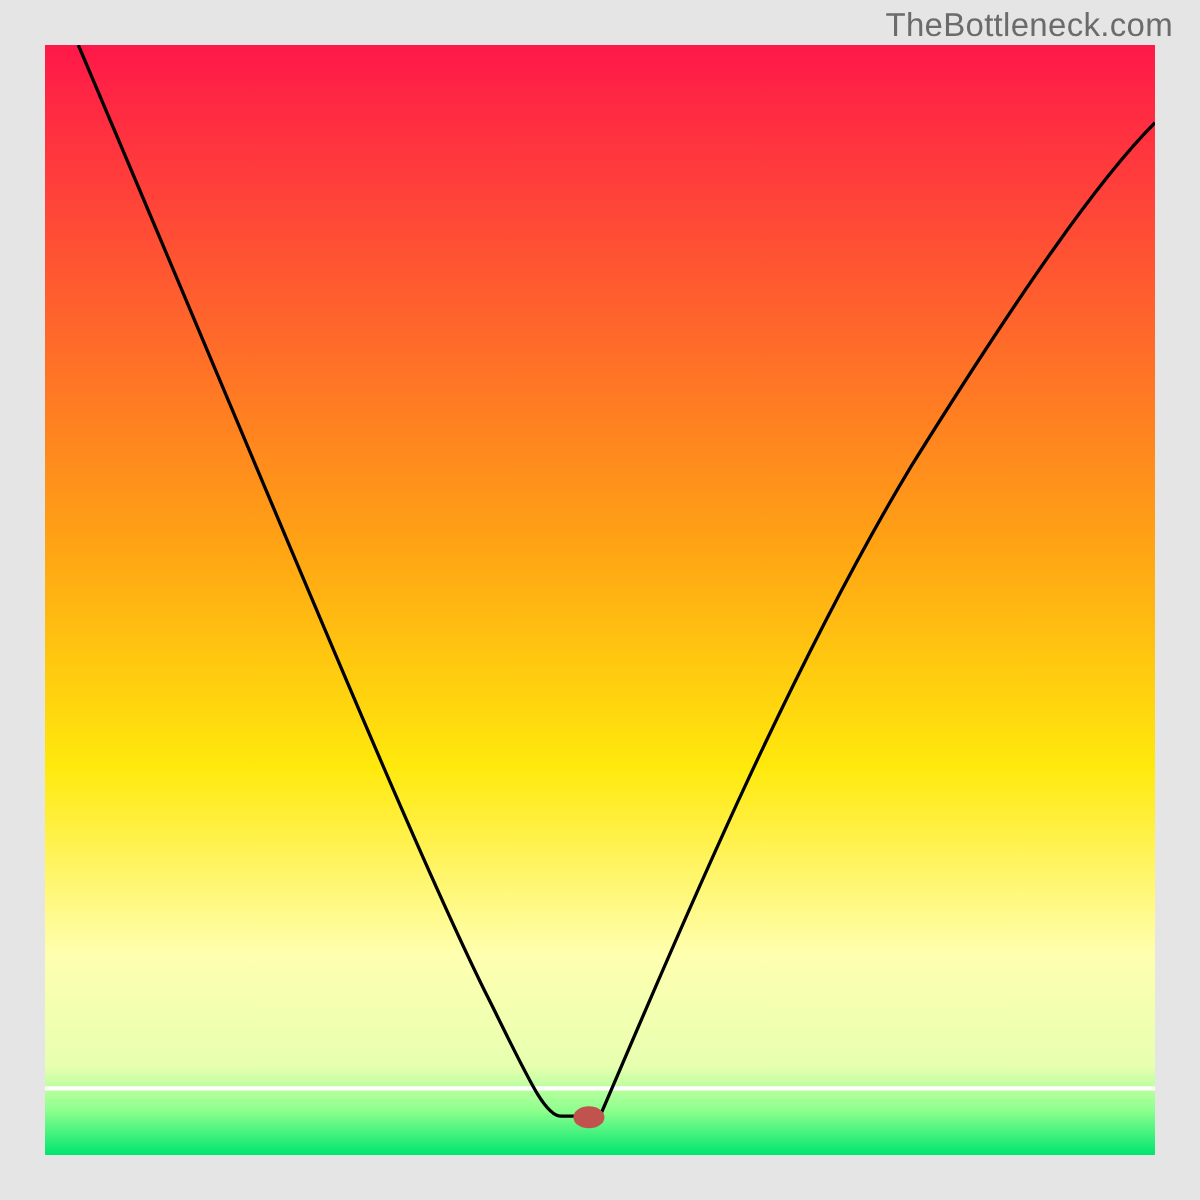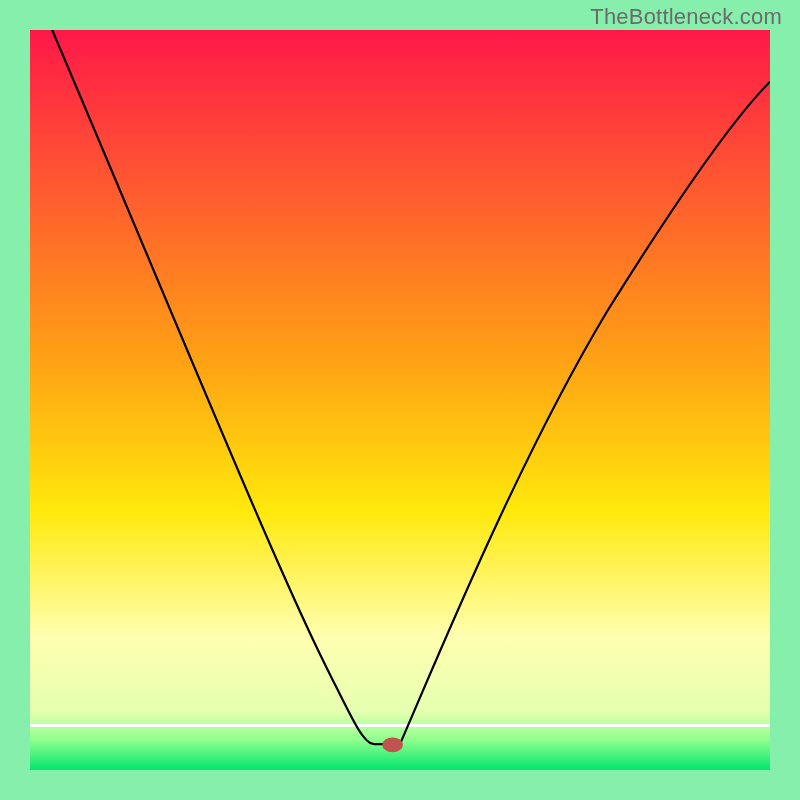--- a/index.html
+++ b/index.html
@@ -10,21 +10,21 @@
     height: 800px;
     overflow: hidden;
     font-family: Arial, Helvetica, sans-serif;
   }
   .frame {
     position: absolute;
     top: 0;
     left: 0;
     width: 800px;
     height: 800px;
-    background: #86efac;
+    background: #e5e5e5;
   }
   .watermark {
     position: absolute;
     top: 4px;
     right: 18px;
     color: #6b6b6b;
     font-size: 22px;
     font-weight: 500;
     letter-spacing: 0.2px;
   }

